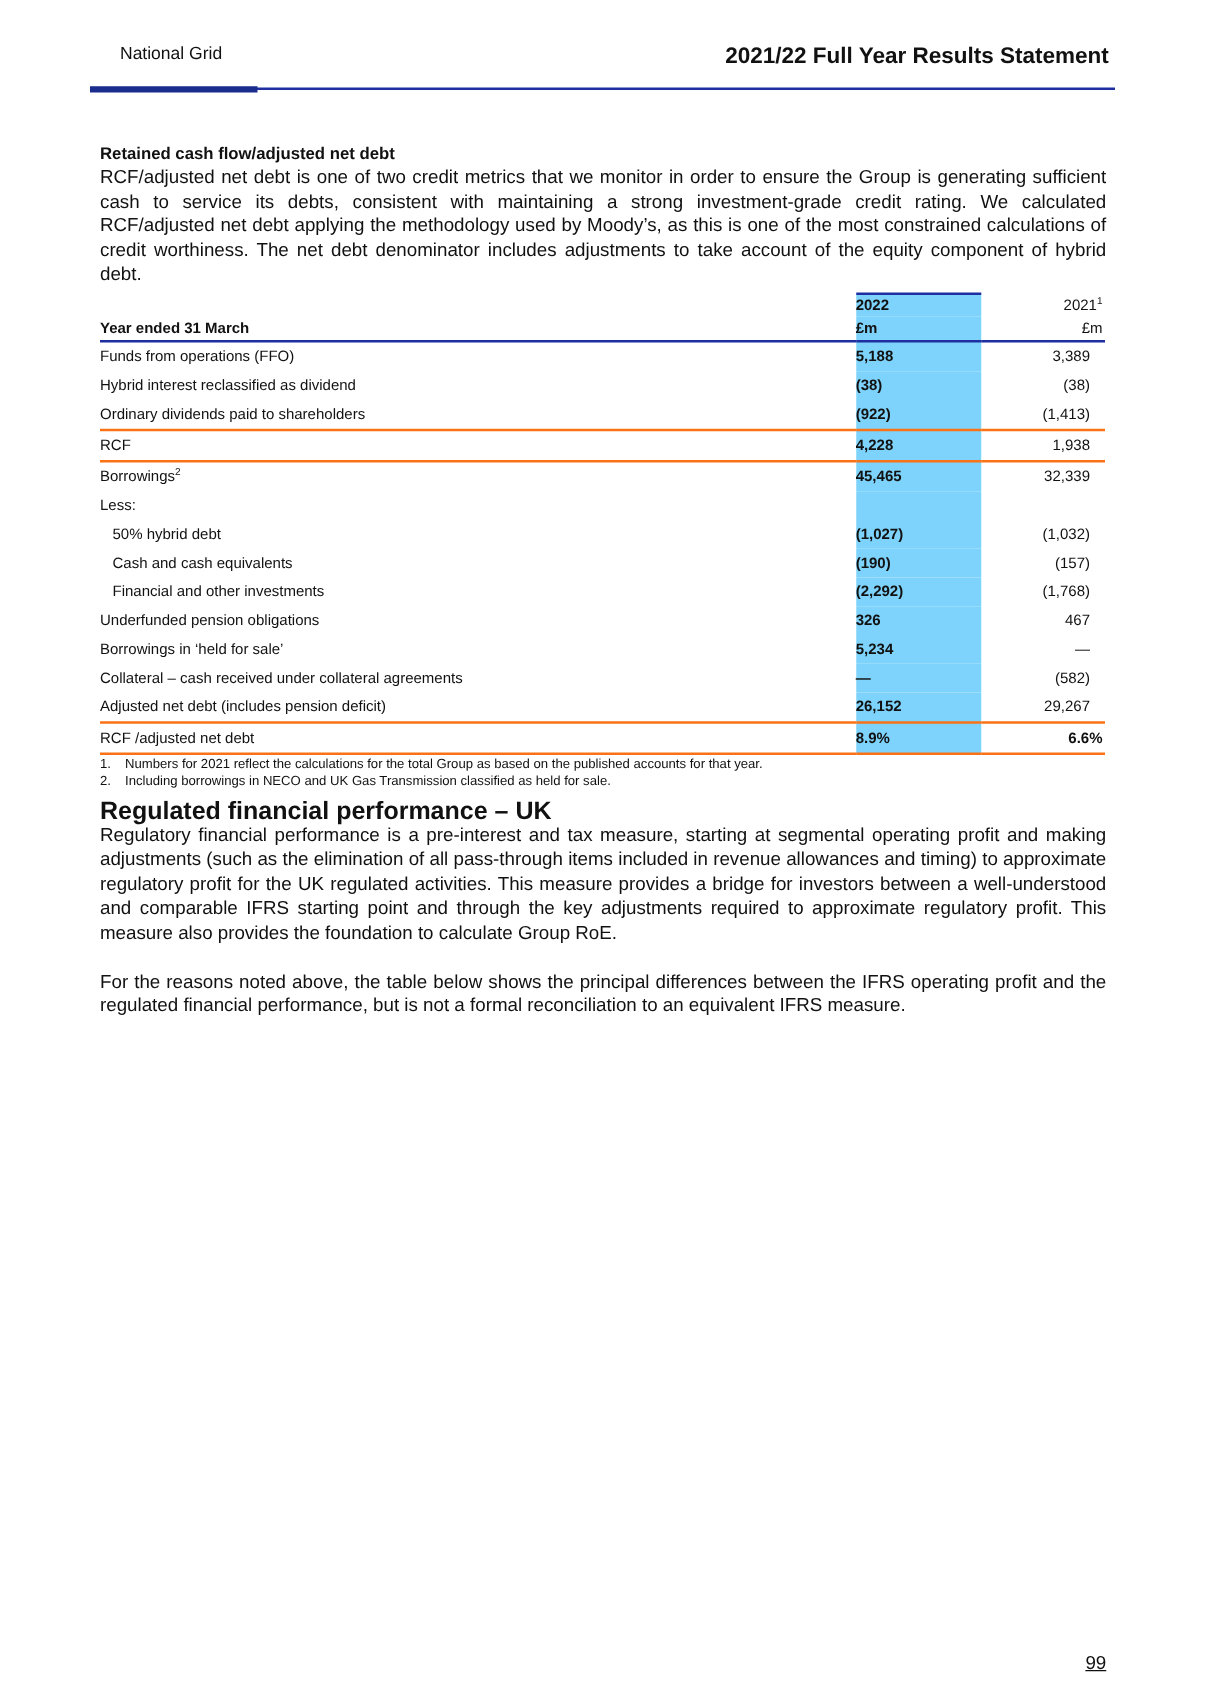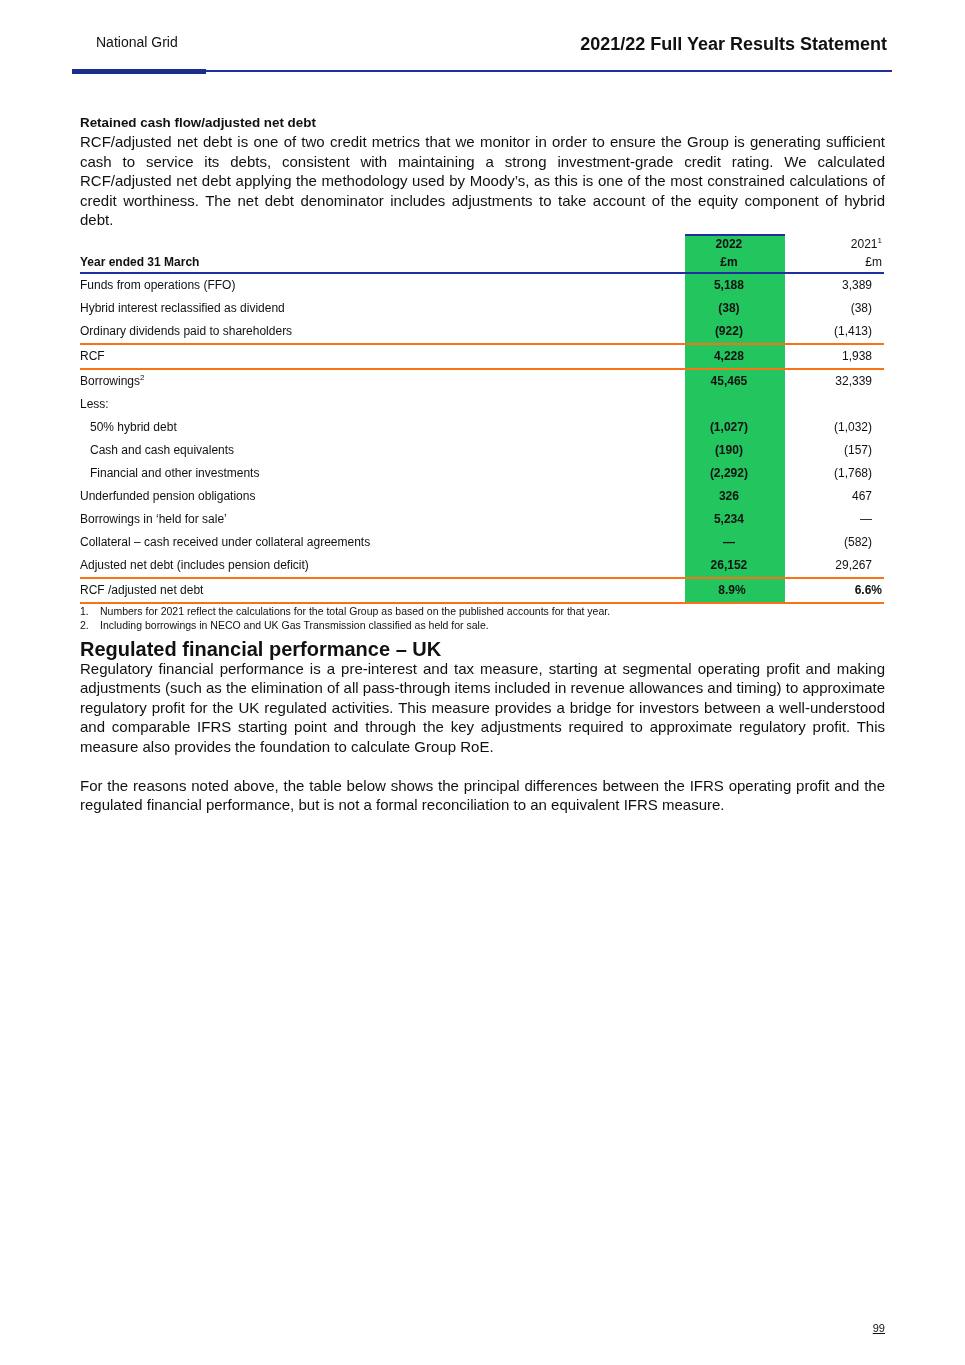--- a/index.html
+++ b/index.html
@@ -7,41 +7,41 @@
   .hdr-left { position: absolute; left: 96px; top: 34px; font-size: 14px; font-weight: normal; }
   .hdr-right { position: absolute; right: 78px; top: 34px; font-size: 18px; font-weight: bold; }
   .hdr-rule { position: absolute; left: 72px; top: 70px; width: 820px; height: 2px; background: #1f2fa0; }
   .hdr-rule-thick { position: absolute; left: 72px; top: 69px; width: 134px; height: 5px; background: #1a2c8c; }
   .content { position: absolute; left: 80px; top: 114px; width: 805px; }
   .sub-h { font-size: 13.4px; font-weight: bold; line-height: 18px; }
   .para { font-size: 15px; line-height: 19.5px; text-align: justify; margin: 0; }
   table.fin { width: 804px; border-collapse: collapse; margin-top: 4px; font-size: 12px; }
   table.fin td { padding: 0 6px 0 0; height: 23px; vertical-align: middle; }
   table.fin td.label { width: 602px; padding-left: 0; }
-  table.fin td.c22 { width: 90px; background: #22c55e; text-align: center; padding-right: 12px; font-weight: bold; }
+  table.fin td.c22 { width: 90px; background: #7dd3fc; text-align: left; padding-right: 12px; font-weight: bold; }
   table.fin td.c21 { width: 88px; text-align: right; padding-right: 12px; }
   table.fin tr.head td { height: 17px; font-weight: bold; }
   table.fin tr.head td.c21 { font-weight: normal; padding-right: 2px; }
   table.fin tr.head td.c22 { border-top: 2px solid #1f2fa0; }
   table.fin tr.head2 td { height: 19px; border-bottom: 2px solid #1f2fa0; }
   table.fin tr.head2 td.c21 { font-weight: normal; padding-right: 2px; }
   table.fin tr.head2 td.label { font-weight: bold; }
   tr.bold td.label { font-weight: normal; }
   tr.rule-bottom td { border-bottom: 2px solid #f97316; }
   td.indent { padding-left: 10px !important; }
   tr.final td.c21 { font-weight: bold; padding-right: 2px; }
   tr.final td.c22 { padding-right: 6px; }
   sup { font-size: 8px; vertical-align: super; line-height: 0; }
   .footnotes { font-size: 10.5px; line-height: 14px; margin-top: 0; }
   .footnotes div { padding-left: 0; }
   .fn-num { display: inline-block; width: 20px; }
   .sec-title { font-size: 17px; font-weight: bold; margin-top: 24px; line-height: 22px; }
   .sub-h2 { font-size: 20px; font-weight: bold; margin-top: 8px; line-height: 19px; }
   .gap { height: 19.5px; }
-  .page-num { position: absolute; right: 80px; top: 1322px; font-size: 11px; text-decoration: underline; }
+  .page-num { position: absolute; right: 80px; top: 1322px; font-size: 15px; text-decoration: underline; }
 </style>
 </head>
 <body>
 
 <div class="hdr-left">National Grid</div>
 <div class="hdr-right">2021/22 Full Year Results Statement</div>
 <div class="hdr-rule"></div>
 <div class="hdr-rule-thick"></div>
 
 <div class="content">

